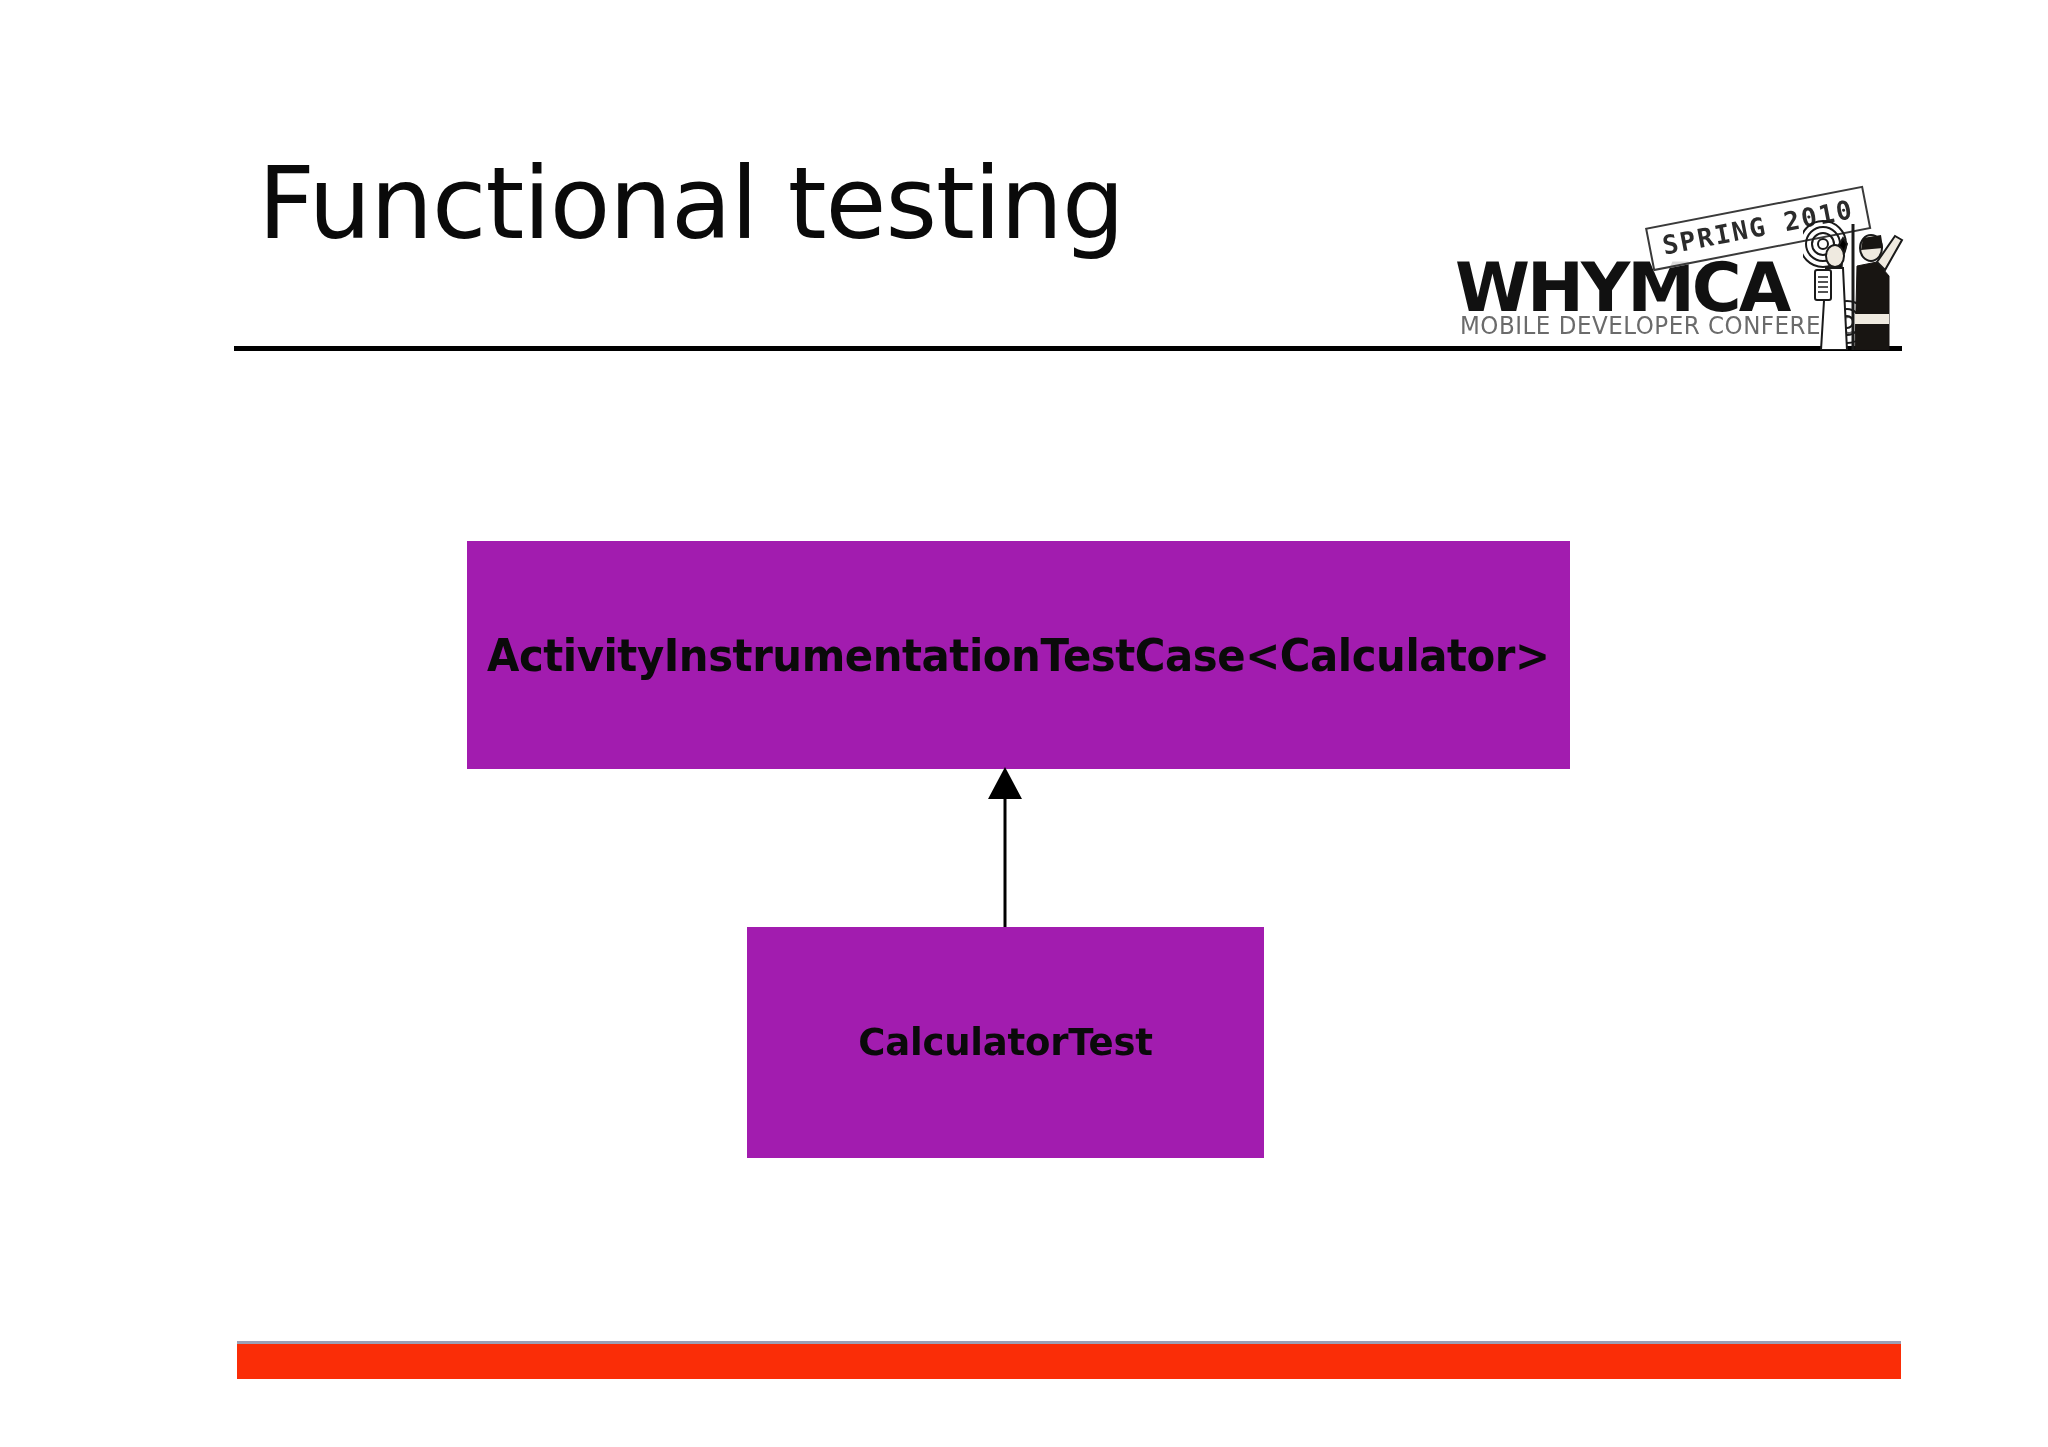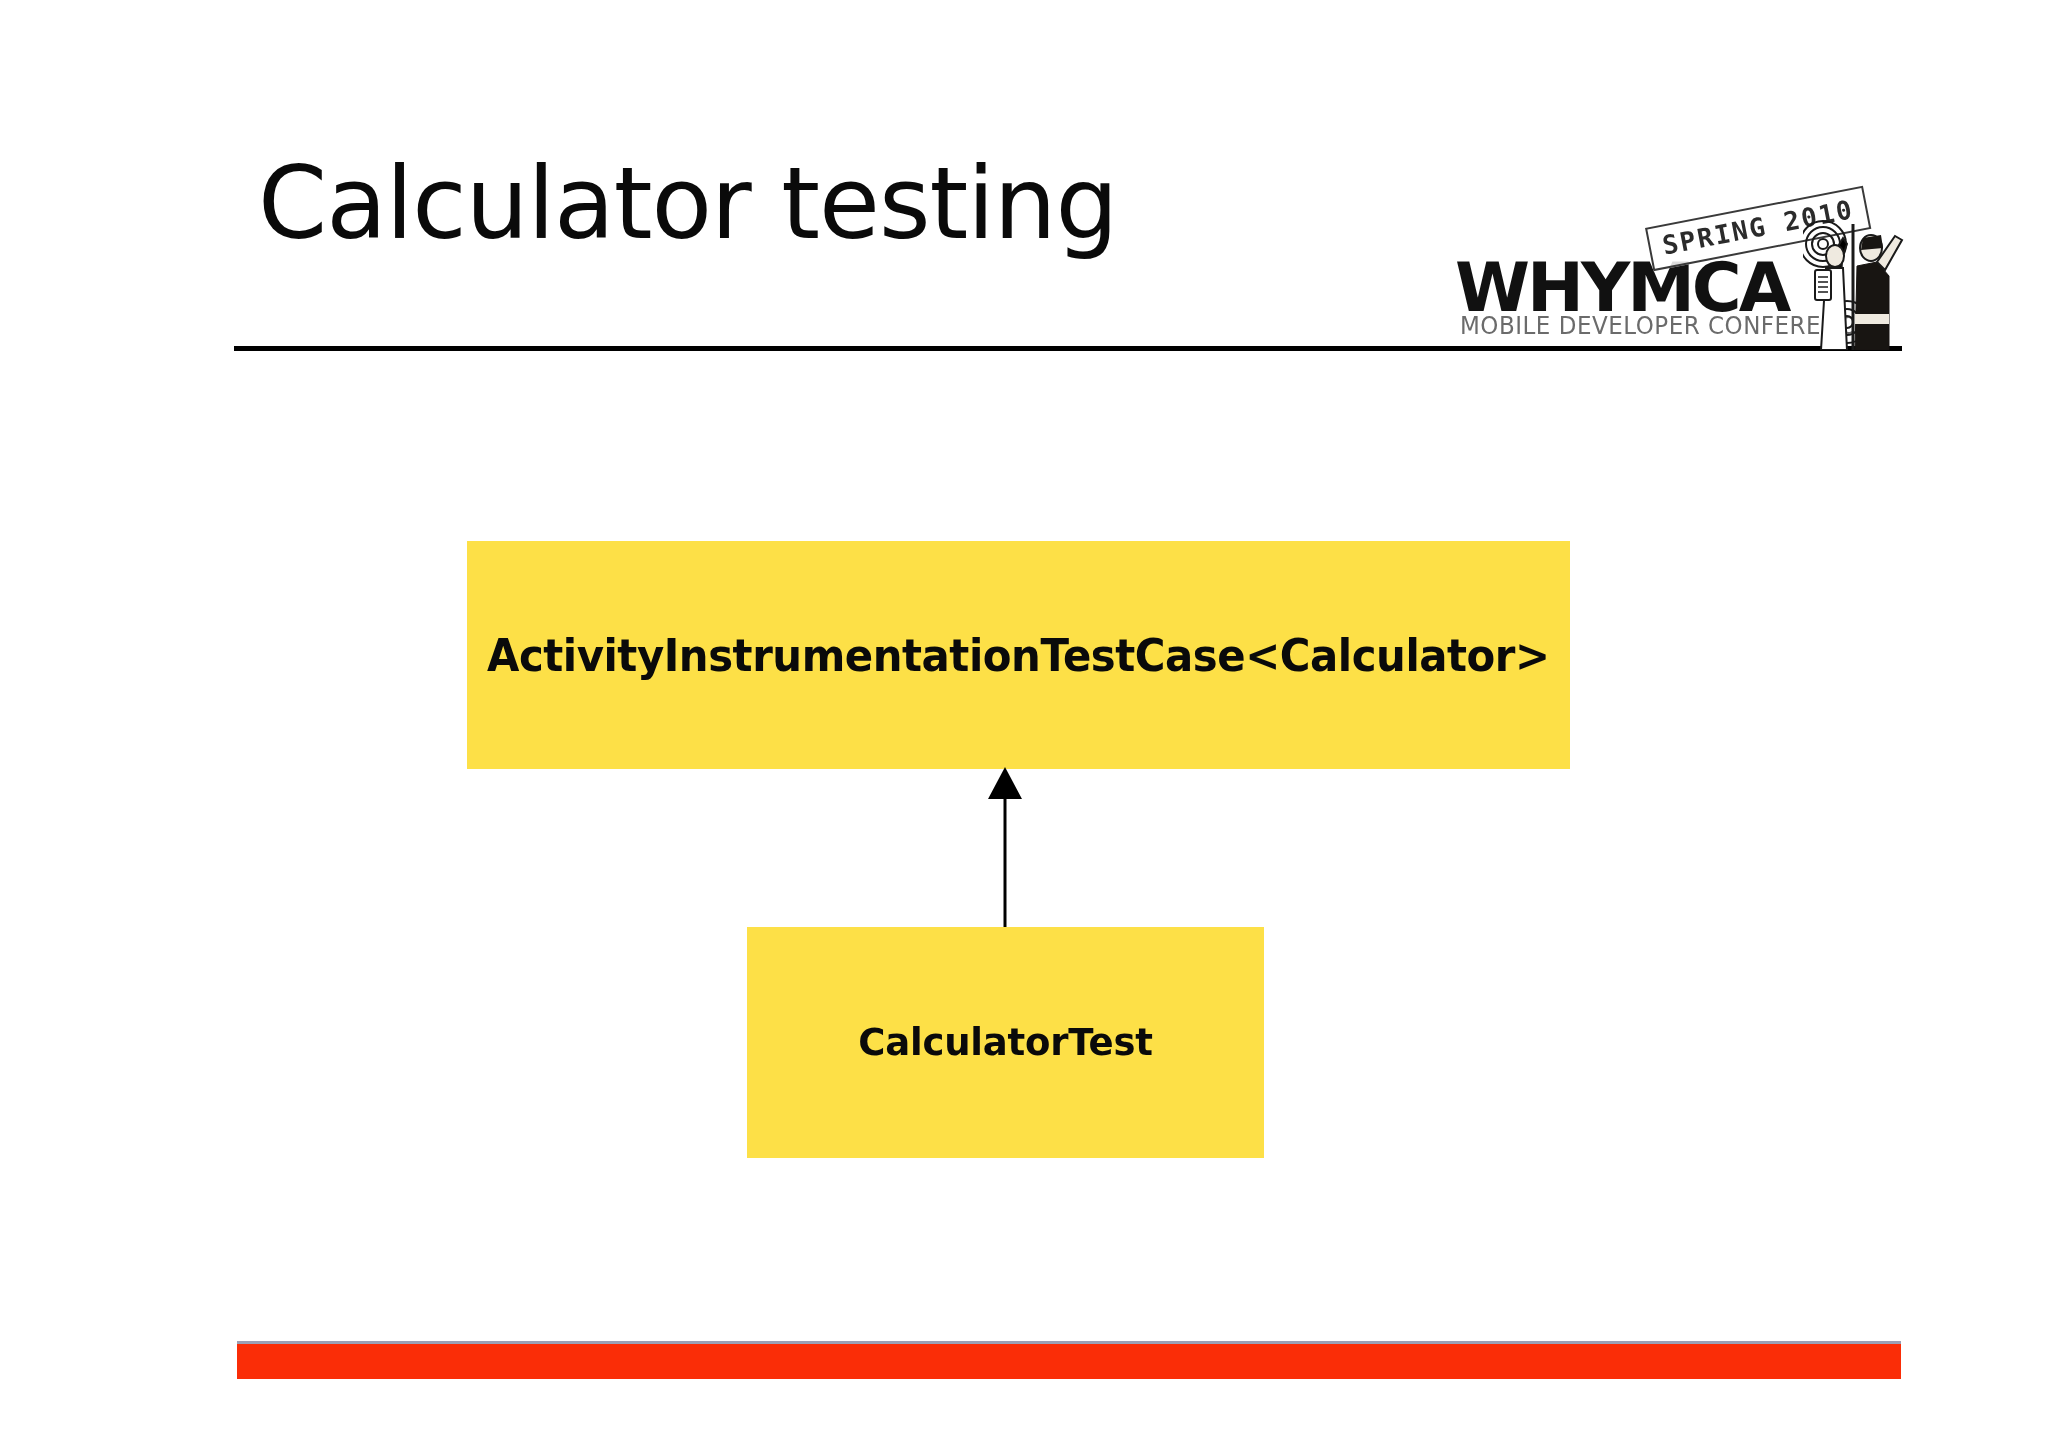--- a/index.html
+++ b/index.html
@@ -100,21 +100,21 @@
     left: 348px;
     top: -4px;
     width: 104px;
     height: 132px;
     overflow: hidden;
   }
 
   
   .uml-box {
     position: absolute;
-    background: #fde047;
+    background: #a21caf;
     display: flex;
     align-items: center;
     justify-content: center;
   }
   .uml-box-label {
     font-family: "DejaVu Sans", sans-serif;
     font-weight: 700;
     color: #0a0a0a;
     text-align: center;
     white-space: nowrap;
@@ -158,21 +158,21 @@
     height: 35px;
     background: #fa2d07;
     border-top: 3px solid #9ba0b5;
   }
 </style>
 </head>
 <body>
 
 <div id="slide">
 
-  <div id="slide-title">Calculator testing</div>
+  <div id="slide-title">Functional testing</div>
 
   <div id="title-rule"></div>
 
   <div id="logo">
 
     <div id="logo-wordmark">WHYMCA</div>
 
     <div id="logo-tagline">MOBILE DEVELOPER CONFERENCE</div>
 
     <div id="logo-stamp">

